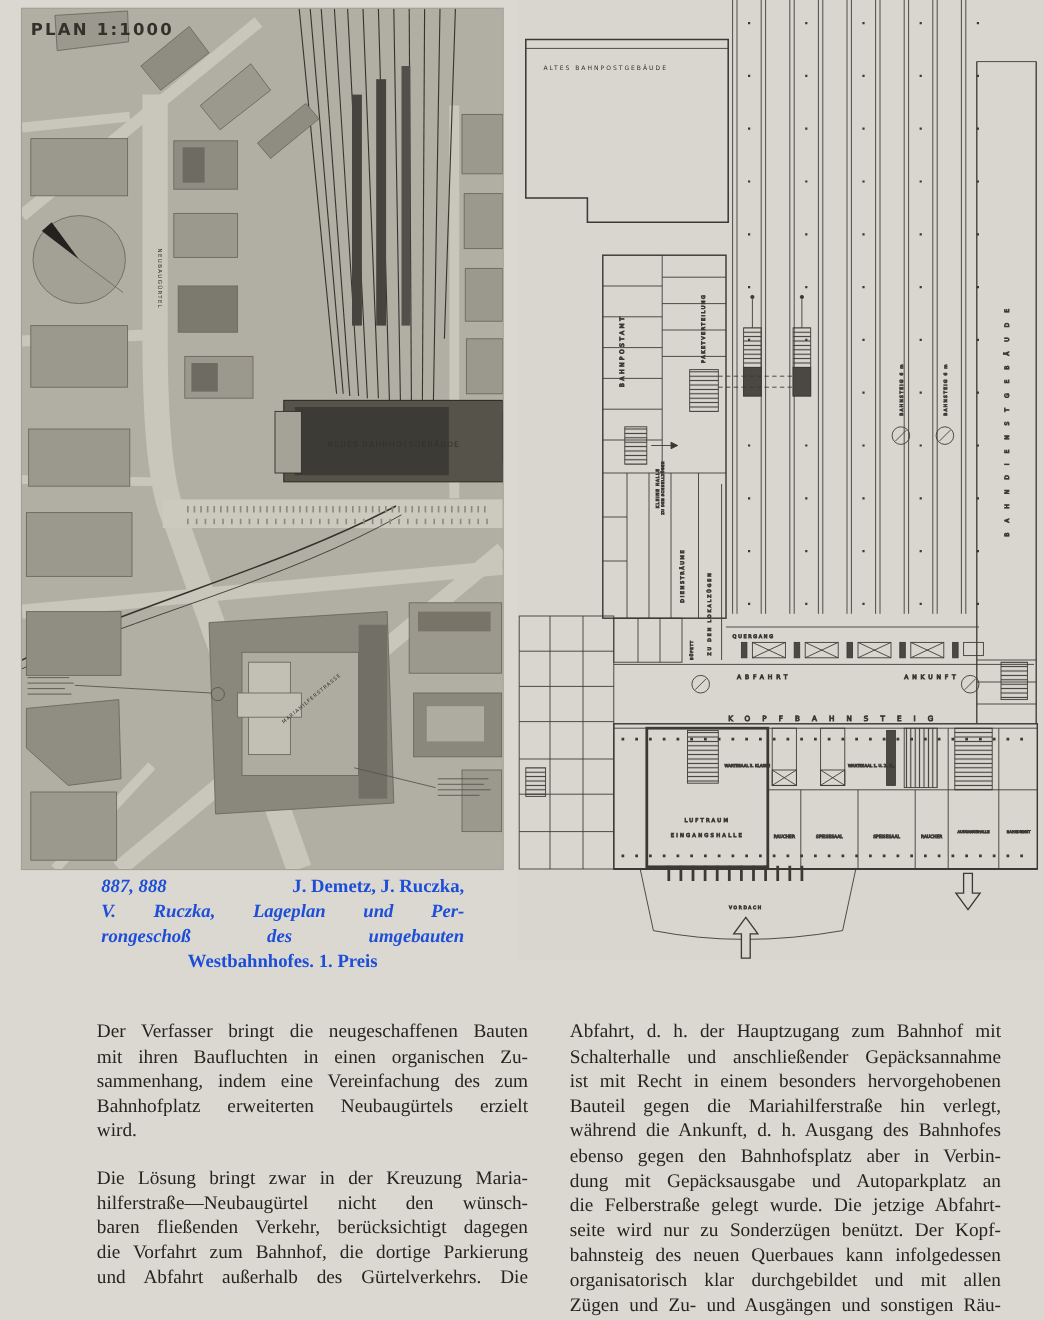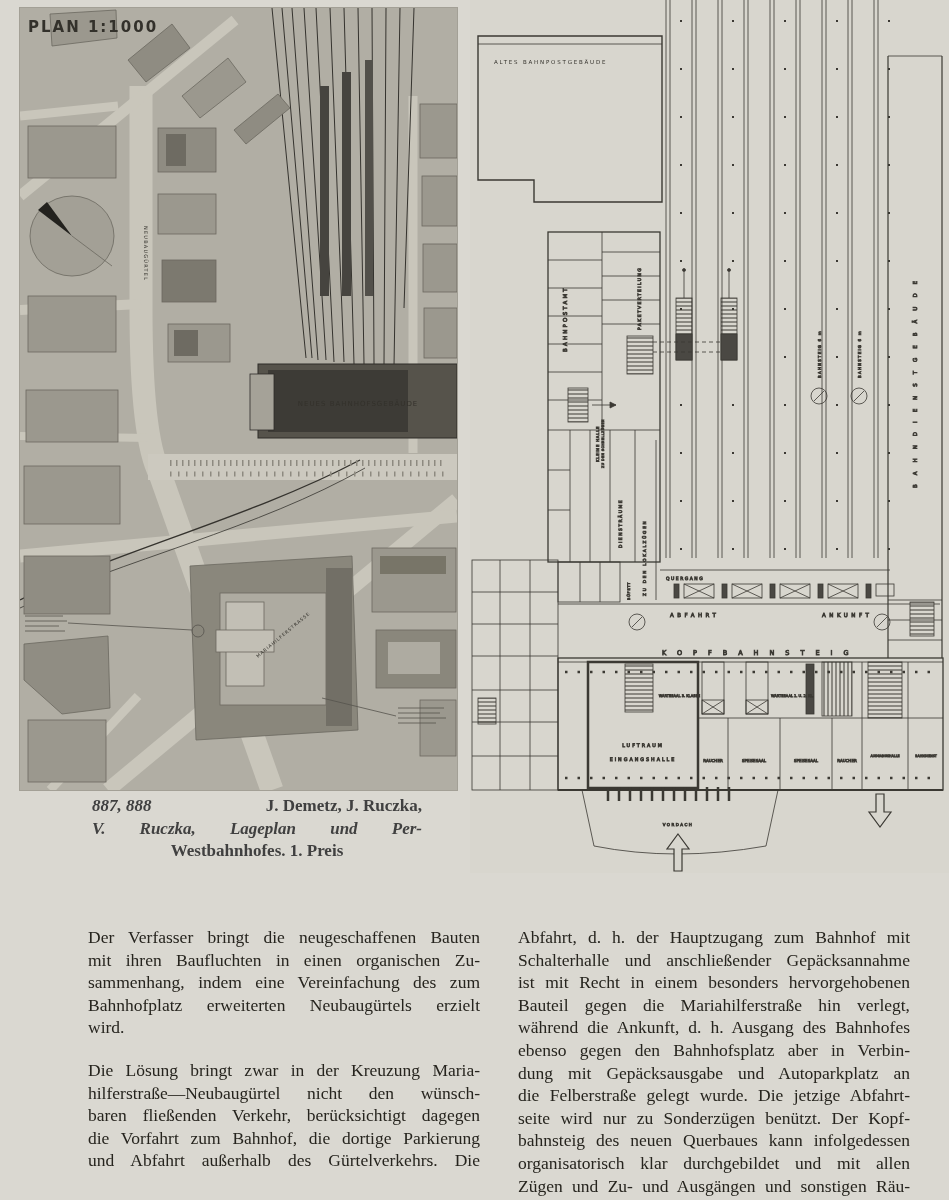--- a/index.html
+++ b/index.html
@@ -10,21 +10,21 @@
     color:#26241e;
   }
   .abs{position:absolute;}
   
   #site-plan{left:20px;top:8px;width:437px;height:782px;background:#b1aea4;box-shadow:0 0 0 1px #a3a096;}
   
   #floor-plan{left:470px;top:0;width:479px;height:873px;}
   svg{display:block;}
   svg text{font-family:"DejaVu Sans","Liberation Sans",sans-serif;fill:#33312b;}
   
-  #caption{left:92px;top:795px;width:330px;font-size:17px;line-height:22.5px;font-weight:bold;color:#404040;}
+  #caption{left:92px;top:795px;width:330px;font-size:17px;line-height:22.5px;font-weight:bold;color:#1d4ed8;}
   #caption .cap-line1{display:flex;justify-content:space-between;}
   #caption .fig-num{font-style:italic;font-weight:bold;}
   #caption .jline{text-align:justify;text-align-last:justify;white-space:pre-line;font-style:italic;}
   #caption .cline{text-align:center;}
   
   .col{position:absolute;top:926px;width:392px;font-size:17.5px;color:#26241e;}
   #col-left{left:88px;}
   #col-right{left:518px;}
   .heading{font-weight:bold;font-size:18.5px;line-height:25px;margin-bottom:9px;}
   .heading .h1{text-align:justify;text-align-last:justify;}
@@ -363,20 +363,21 @@
   <text x="24" y="64" font-size="5.5" letter-spacing="1.8">ALTES BAHNPOSTGEBÄUDE</text>
 </svg>
 </div>
 
 <div id="caption" class="abs">
   <div class="cap-line1">
     <span class="fig-num">887, 888</span>
     <span>J. Demetz, J. Ruczka,</span>
   </div>
   <div class="jline">V. Ruczka, Lageplan und Per-</div>
+  <div class="jline">rongeschoß des umgebauten</div>
   <div class="cline">Westbahnhofes. 1. Preis</div>
 </div>
 
 <div id="col-left" class="col">
   <div class="para">Der Verfasser bringt die neugeschaffenen Bauten
 mit ihren Baufluchten in einen organischen Zu-
 sammenhang, indem eine Vereinfachung des zum
 Bahnhofplatz erweiterten Neubaugürtels erzielt
 wird.</div>
   <div class="para">Die Lösung bringt zwar in der Kreuzung Maria-

